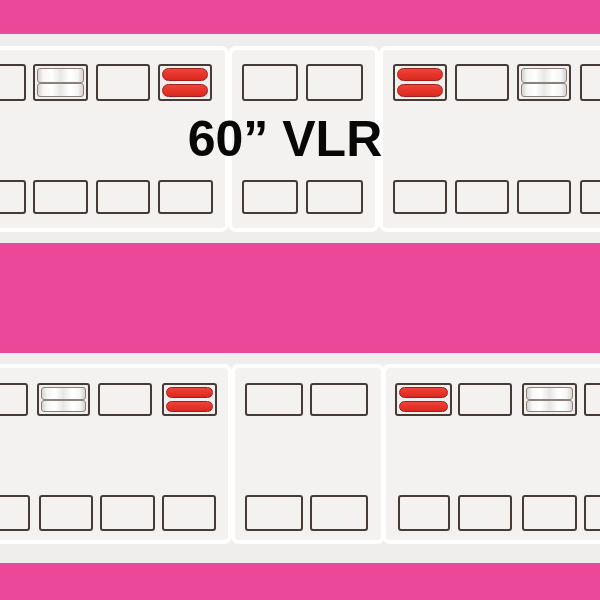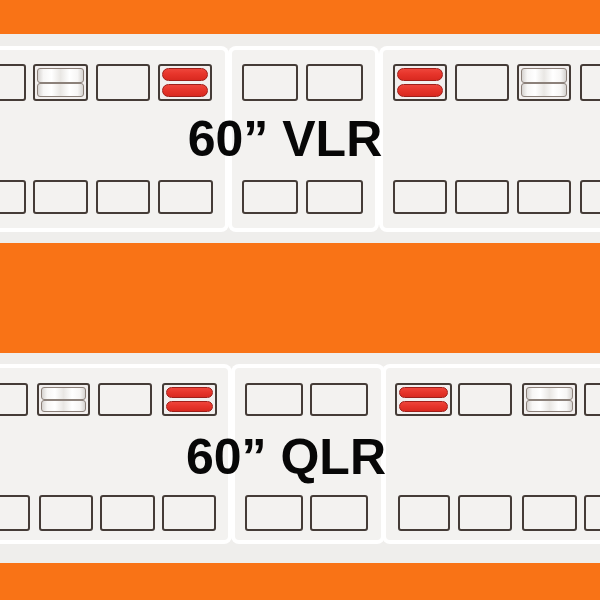--- a/index.html
+++ b/index.html
@@ -5,21 +5,21 @@
   html, body {
     margin: 0;
     padding: 0;
     background: #ffffff;
     font-family: "Liberation Sans", sans-serif;
   }
   .stage {
     position: relative;
     width: 600px;
     height: 600px;
-    background: #f97316;
+    background: #ec4899;
     overflow: hidden;
   }
   .diagram {
     position: absolute;
     inset: 0;
   }
   .band {
     position: absolute;
     background: var(--band-bg, #efeeec);
   }
@@ -148,14 +148,13 @@
       <div class="module plain" style="left: 100px; top: 495px; width: 55px; height: 36px;"></div>
       <div class="module plain" style="left: 162px; top: 495px; width: 54px; height: 36px;"></div>
       <div class="module plain" style="left: 245px; top: 495px; width: 58px; height: 36px;"></div>
       <div class="module plain" style="left: 310px; top: 495px; width: 58px; height: 36px;"></div>
       <div class="module plain" style="left: 398px; top: 495px; width: 52px; height: 36px;"></div>
       <div class="module plain" style="left: 458px; top: 495px; width: 54px; height: 36px;"></div>
       <div class="module plain" style="left: 522px; top: 495px; width: 55px; height: 36px;"></div>
       <div class="module plain" style="left: 584px; top: 495px; width: 55px; height: 36px;"></div>
     </section>
   <div class="diagram-label" id="label-0">60” VLR</div>
-  <div class="diagram-label" id="label-1">60” QLR</div>
 </div>
 
 </body></html>

